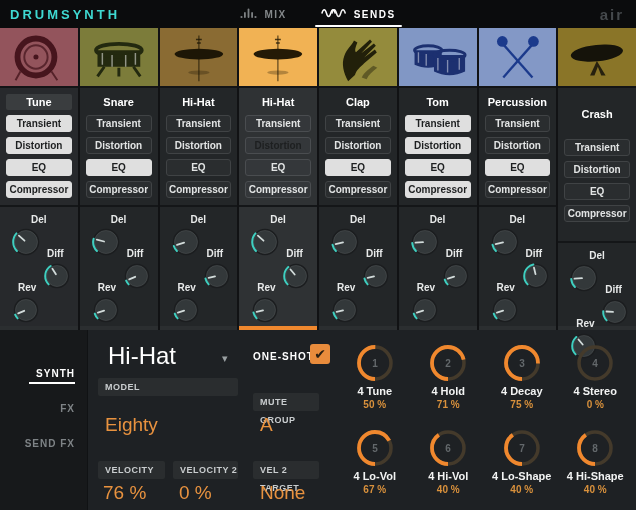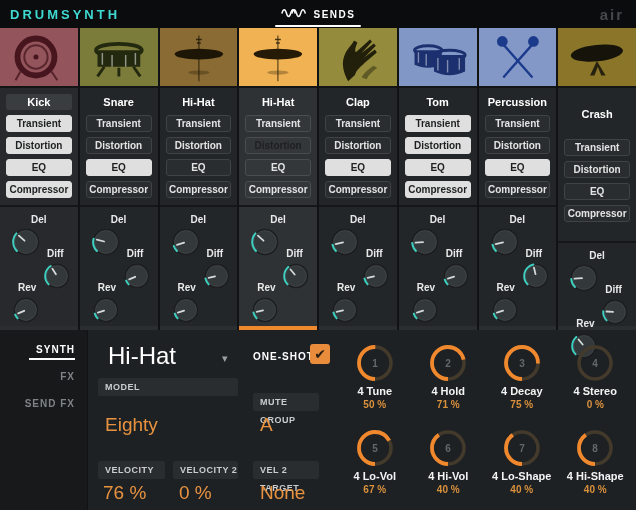--- a/index.html
+++ b/index.html
@@ -35,21 +35,21 @@
   .klabel{position:absolute;font-size:10px;font-weight:700;color:#e8eaea;}
   .kl-del{left:31px;top:7px;}  .kl-diff{left:47px;top:41px;}  .kl-rev{left:18px;top:75px;}
   .kn{position:absolute;cursor:pointer;}
   .kn-del{left:11px;top:20px;} .kn-diff{left:43px;top:55px;} .kn-rev{left:12px;top:89px;}
   .ch-bottom{height:4px;background:#2b2e30;}
   .channel.selected .ch-bottom{background:#f0882e;}
   
   .editor{display:flex;height:180px;background:#1e2124;}
   .sidebar{width:88px;background:#17191b;border-right:1px solid #101214;padding-top:14px;}
   .side-item{position:relative;text-align:right;padding:0 12px;margin-bottom:16px;font-size:10px;font-weight:700;
-             letter-spacing:1px;color:#7e8386;cursor:pointer;}
+             letter-spacing:1px;color:#7e8386;cursor:pointer;margin-top:24px;}
   .side-item.active{color:#fff;}
   .side-item.active::after{content:"";position:absolute;right:12px;top:14px;width:46px;height:2px;background:#fff;}
   .edmain{position:relative;flex:1;}
   .title{position:absolute;left:20px;top:12px;font-size:24px;font-weight:400;color:#fff;cursor:pointer;}
   .caret{position:absolute;left:134px;top:22px;color:#9aa0a2;font-size:11px;cursor:pointer;}
   .oneshot-label{position:absolute;left:165px;top:21px;font-size:10px;font-weight:700;letter-spacing:1px;color:#fff;}
   .checkbox{position:absolute;left:222px;top:14px;width:20px;height:20px;background:#e98c3c;border-radius:3px;
             color:#2b2013;font-size:14px;font-weight:700;text-align:center;line-height:20px;cursor:pointer;}
   .fieldbar{position:absolute;height:18px;background:#2a2d2f;border-radius:2px;color:#c9cdcf;
             font-size:9px;font-weight:700;letter-spacing:.5px;line-height:18px;padding-left:7px;}
@@ -66,20 +66,34 @@
   .mval{font-size:10px;font-weight:700;color:#d9913c;margin-top:2px;}
 </style>
 </head>
 <body>
 
 <div class="app">
 
   <div class="topbar">
     <div class="logo">DRUMSYNTH</div>
     <div class="tabs">
+      <div class="tab">
+        <span>
+          <svg width="17" height="12" viewBox="0 0 17 12">
+            <g fill="#7d8183">
+              <circle cx="1.5" cy="10" r="1.1"></circle>
+              <rect x="4" y="5" width="1.8" height="6" rx="0.9"></rect>
+              <rect x="7.6" y="1.5" width="1.8" height="9.5" rx="0.9"></rect>
+              <rect x="11.2" y="5" width="1.8" height="6" rx="0.9"></rect>
+              <circle cx="15.5" cy="10" r="1.1"></circle>
+            </g>
+          </svg>
+        </span>
+        <span class="tlabel">MIX</span>
+      </div>
       <div class="tab active">
         <span>
           <svg width="26" height="13" viewBox="0 0 26 13">
             <g fill="none" stroke="#ffffff" stroke-width="1.5" stroke-linecap="round">
               <path d="M1 7 C2.2 2.5 4.2 2.5 5.4 7 S8.6 11.5 9.8 7 S13 2.5 14.2 7"></path>
               <path d="M11 7 C12.2 2.5 14.2 2.5 15.4 7 S18.6 11.5 19.8 7 S23 2.5 24.2 7" opacity=".95"></path>
             </g>
           </svg>
         </span>
         <span class="tlabel">SENDS</span>
@@ -93,21 +107,21 @@
     <div class="pad" style="background: rgb(147, 84, 92); color: rgb(70, 21, 29);">
           <svg viewBox="0 0 80 58">
             <g fill="none" stroke="currentColor">
               <circle cx="37" cy="29" r="19" stroke-width="6"></circle>
               <circle cx="37" cy="29" r="12" stroke-width="2" opacity=".75"></circle>
               <circle cx="37" cy="29" r="2.6" fill="currentColor" stroke="none"></circle>
               <path d="M53 44 l6 9 M21 44 l-5 9" stroke-width="2" opacity=".8"></path>
             </g>
           </svg>
         </div>
-    <div class="ch-name boxed">Kick</div>
+    <div class="ch-name boxed">Tune</div>
     <div class="fx">
           <div class="fxbtn on">Transient</div>
           <div class="fxbtn on">Distortion</div>
           <div class="fxbtn on">EQ</div>
           <div class="fxbtn on">Compressor</div>
         </div>
     <div class="sends">
       <span class="klabel kl-del">Del</span>
       <span class="klabel kl-diff">Diff</span>
       <span class="klabel kl-rev">Rev</span>

